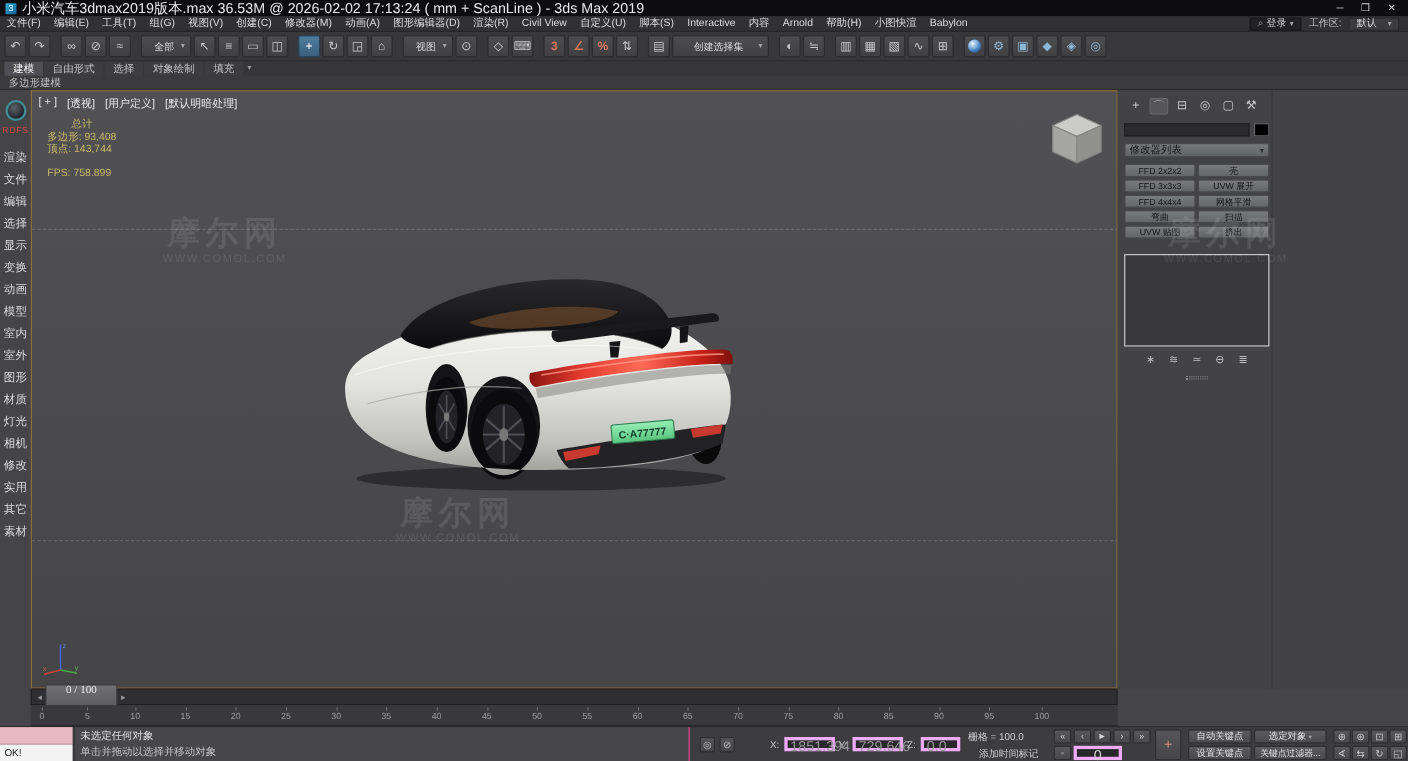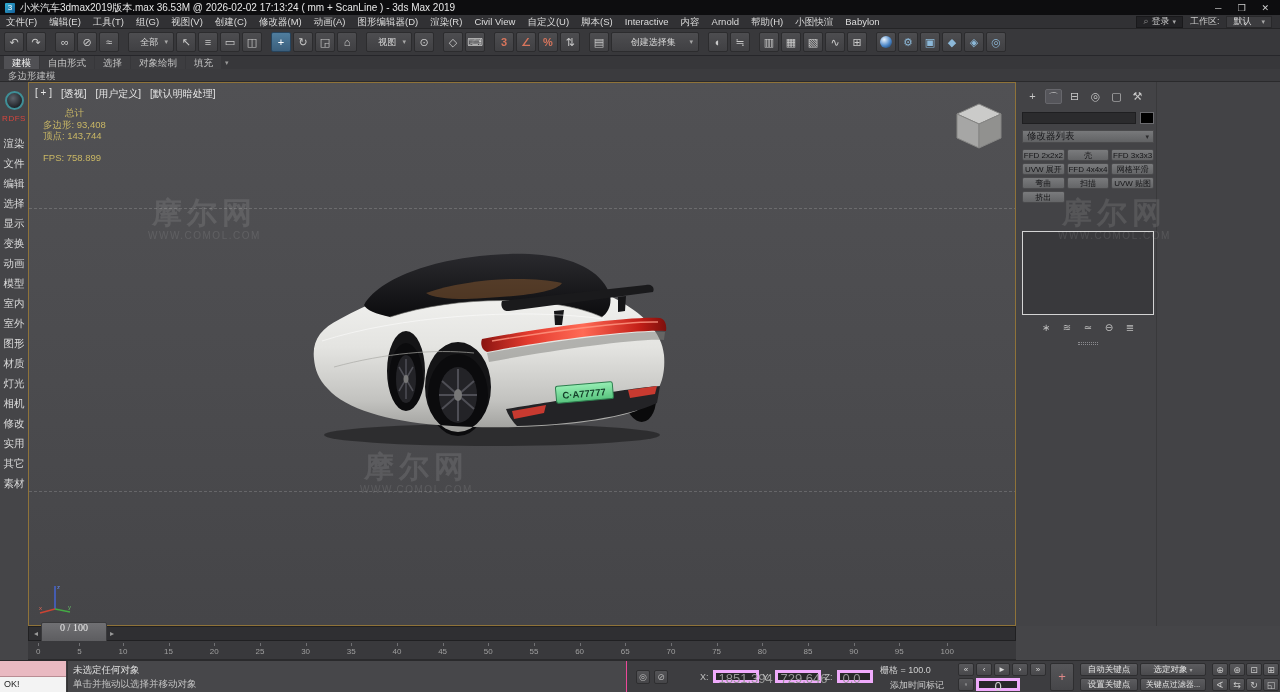--- a/index.html
+++ b/index.html
@@ -2,21 +2,21 @@
 <html><head>
 <meta charset="utf-8">
 <style>
 *{margin:0;padding:0;box-sizing:border-box;font-family:"Liberation Sans","DejaVu Sans",sans-serif;}
 html,body{width:1280px;height:692px;overflow:hidden;background:#2b2b2d;}
 #app{position:relative;width:1280px;height:692px;background:#454548;color:#ddd;font-size:10px;overflow:hidden;}
 
 
 #titlebar{position:absolute;left:0;top:0;width:1280px;height:15px;background:#0d0d0f;display:flex;align-items:center;gap:5px;padding:0 5px;}
 .app-icon{width:10px;height:10px;background:linear-gradient(135deg,#33b1d4,#145f9a);color:#fff;font-size:8px;line-height:10px;text-align:center;border-radius:1px;flex:none;}
-#titlebar .title{font-size:10px;color:#e8e8e8;white-space:nowrap;overflow:hidden;}
+#titlebar .title{font-size:13px;color:#e8e8e8;white-space:nowrap;overflow:hidden;}
 .win-btns{margin-left:auto;display:flex;gap:16px;padding-right:6px;color:#cfcfcf;font-size:9px;flex:none;}
 .win-btns span{cursor:default;}
 
 
 #menubar{position:absolute;left:0;top:15px;width:1280px;height:14px;background:#313134;border-bottom:1px solid #242426;display:flex;align-items:center;}
 .menus{display:flex;flex:1;overflow:hidden;}
 .menu-item{padding:0 6px;font-size:9.5px;line-height:14px;color:#dcdcdc;white-space:nowrap;}
 .menubar-right{display:flex;align-items:center;gap:7px;padding-right:8px;flex:none;}
 .signin{display:flex;align-items:center;gap:3px;background:#222225;border:1px solid #19191b;padding:0 6px;height:12px;font-size:9px;color:#cfcfcf;}
 .signin .mag{font-size:9px;color:#9a9a9a;}
@@ -75,21 +75,21 @@
 
 #right-panel{position:absolute;left:1016px;top:82px;width:264px;height:544px;background:#434346;}
 .cp-divider{position:absolute;left:140px;top:0;width:1px;height:544px;background:#39393b;}
 .cp-tabs{position:absolute;left:8px;top:7px;display:flex;gap:4px;}
 .cp-tab{width:17px;height:15px;text-align:center;line-height:15px;color:#c6c6c6;font-size:11px;border-radius:2px;}
 .cp-tab.active{background:#55555a;border: 1px solid #67676c;}
 .cp-name{position:absolute;left:6px;top:30px;width:114px;height:12px;background:#2b2b2d;border:1px solid #1f1f21;}
 .cp-swatch{position:absolute;left:124px;top:30px;width:14px;height:12px;background:#000;border:1px solid #6a6a6e;}
 .cp-modlist{position:absolute;left:6px;top:48px;width:132px;height:13px;background:linear-gradient(#78797b,#616264);border:1px solid #4a4a4c;display:flex;align-items:center;justify-content:space-between;padding:0 4px;font-size:9.5px;color:#17171a;}
 .cp-modlist .caret{color:#2a2a2c;}
-.cp-btns{position:absolute;left:6px;top:67px;width:132px;display:grid;grid-template-columns:1fr 1fr 1fr;gap:2px;}
+.cp-btns{position:absolute;left:6px;top:67px;width:132px;display:grid;grid-template-columns:1fr 1fr;gap:2px;}
 .cp-btn{height:12px;background:linear-gradient(#7a7b7d,#646567);border:1px solid #4a4a4c;border-radius:2px;font-size:8px;color:#141416;text-align:center;line-height:11px;white-space:nowrap;overflow:hidden;}
 .cp-stack{position:absolute;left:6px;top:149px;width:132px;height:84px;background:#39393c;border:1px solid #d4d4d4;}
 .cp-stacktools{position:absolute;left:6px;top:239px;width:132px;display:flex;justify-content:center;gap:8px;}
 .cp-sticon{width:13px;height:13px;font-size:10px;color:#bfbfbf;text-align:center;line-height:13px;}
 .cp-grip{position:absolute;left:62px;top:260px;width:20px;height:3px;border-top:1px dotted #8a8a8e;border-bottom:1px dotted #8a8a8e;}
 
 
 #timeslider{position:absolute;left:28px;top:626px;width:988px;height:15px;background:#2f2f32;border:1px solid #202022;display:flex;align-items:center;padding:0 2px;}
 .ts-arrow{width:10px;text-align:center;color:#9a9a9a;font-size:8px;flex:none;}
 .ts-handle{width:66px;height:24px;background:linear-gradient(#707073,#59595c);border:1px solid #3a3a3c;border-radius:2px;color:#ececec;font-size:10px;text-align:center;line-height:10px;flex:none;font-family:Liberation Serif, serif;}

